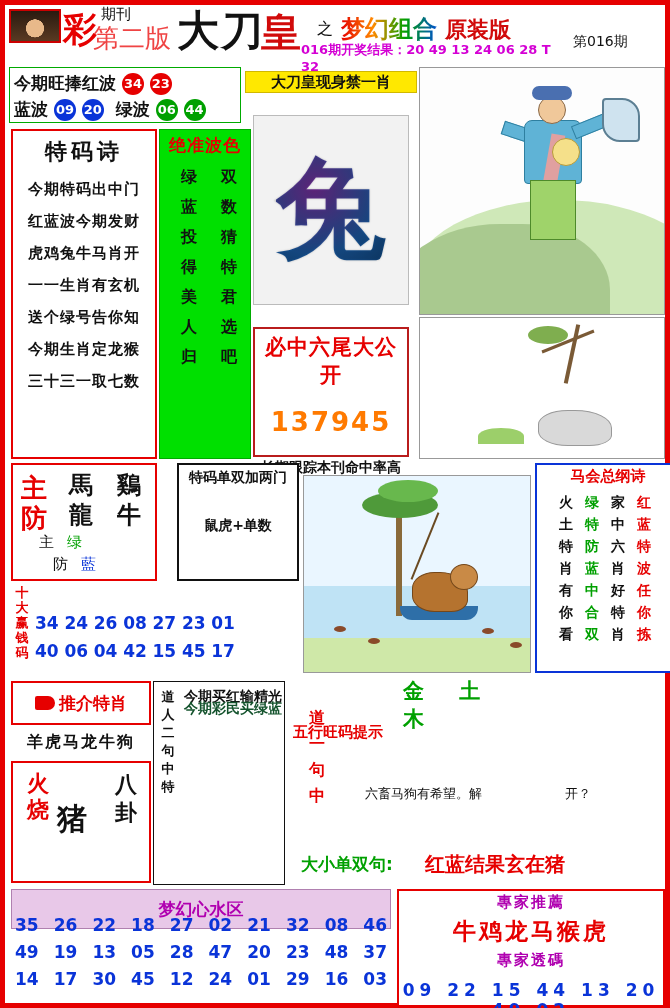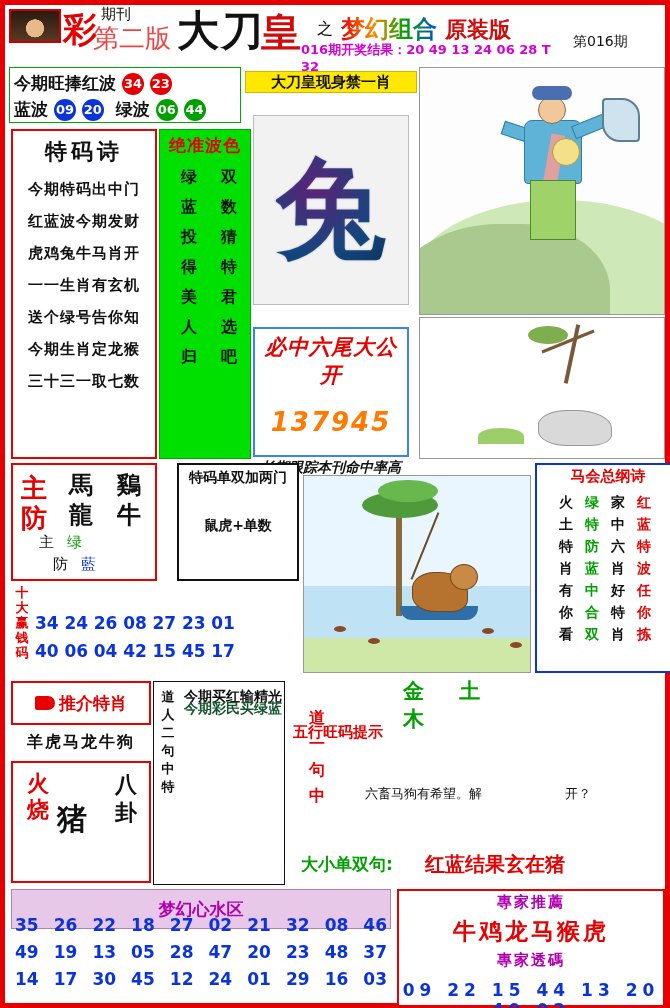--- a/index.html
+++ b/index.html
@@ -74,21 +74,21 @@
   .man-hat{position:absolute;left:112px;top:18px;width:40px;height:14px;border-radius:8px;background:#4a6fb0;}
   .man-body{position:absolute;left:104px;top:52px;width:56px;height:62px;background:#5fb3d6;border:1px solid #2e7fa0;border-radius:8px 8px 4px 4px;}
   .man-legs{position:absolute;left:110px;top:112px;width:44px;height:58px;background:#9fd36a;border:1px solid #4e8a2a;}
   .man-armL{position:absolute;left:82px;top:58px;width:34px;height:12px;background:#5fb3d6;border:1px solid #2e7fa0;transform:rotate(18deg);}
   .man-armR{position:absolute;left:152px;top:50px;width:40px;height:12px;background:#5fb3d6;border:1px solid #2e7fa0;transform:rotate(-22deg);}
   .blade{position:absolute;left:182px;top:30px;width:34px;height:40px;background:#cfe3ef;border:2px solid #5c7f93;border-radius:4px 18px 4px 18px;}
   .sash{position:absolute;left:124px;top:66px;width:14px;height:86px;background:#e0a0a0;transform:rotate(10deg);}
   .bundle{position:absolute;left:132px;top:70px;width:26px;height:26px;border-radius:50%;background:#f5e08a;border:1px solid #b79b3a;}
 
   
-  #sixtail{left:248px;top:322px;width:156px;height:130px;background:#fff;border:2px solid #3b82f6;font-style:italic;}
+  #sixtail{left:248px;top:322px;width:156px;height:130px;background:#fff;border:2px solid #b91c1c;}
   #sixtail .t1{font-size:21px;font-weight:bold;color:#e60000;text-align:center;margin-top:4px;letter-spacing:1px;}
   #sixtail .num{font-size:26px;font-weight:bold;color:#ff7a00;text-align:center;margin-top:18px;letter-spacing:2px;}
   #sixtail .t2{font-size:14px;font-weight:bold;color:#111;text-align:center;margin-top:22px;}
 
   
   #illus2{left:414px;top:312px;width:246px;height:142px;background:#fff;border:1px solid #999;overflow:hidden;}
   .branch{position:absolute;left:150px;top:6px;width:4px;height:60px;background:#7a5a36;transform:rotate(12deg);}
   .branch2{position:absolute;left:120px;top:22px;width:56px;height:3px;background:#7a5a36;transform:rotate(-22deg);}
   .leafy{position:absolute;left:108px;top:8px;width:40px;height:18px;background:#7fae4f;border-radius:50%;}
   .rock{position:absolute;left:118px;top:92px;width:72px;height:34px;background:#d9d9d9;border:1px solid #999;border-radius:40% 50% 30% 40%;}

